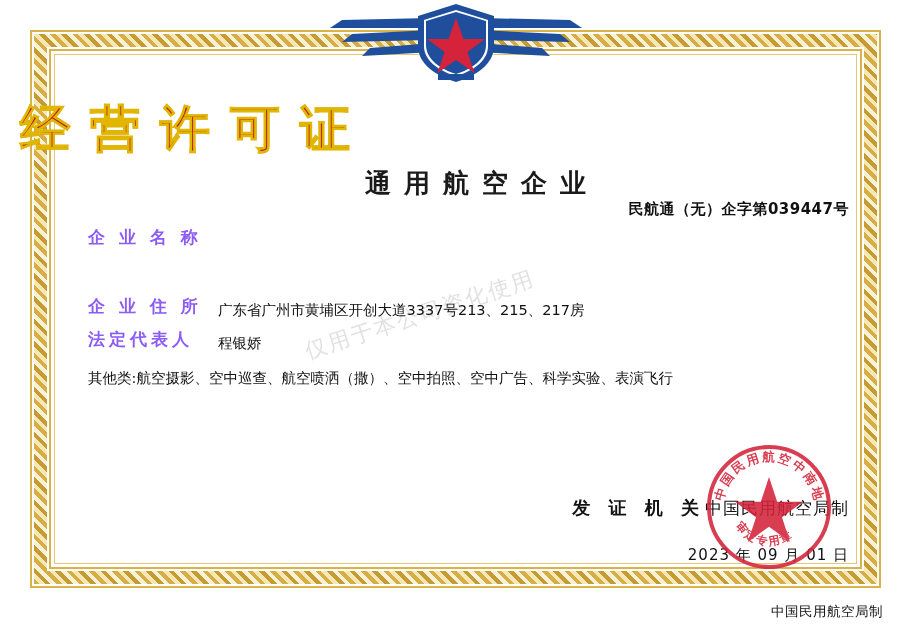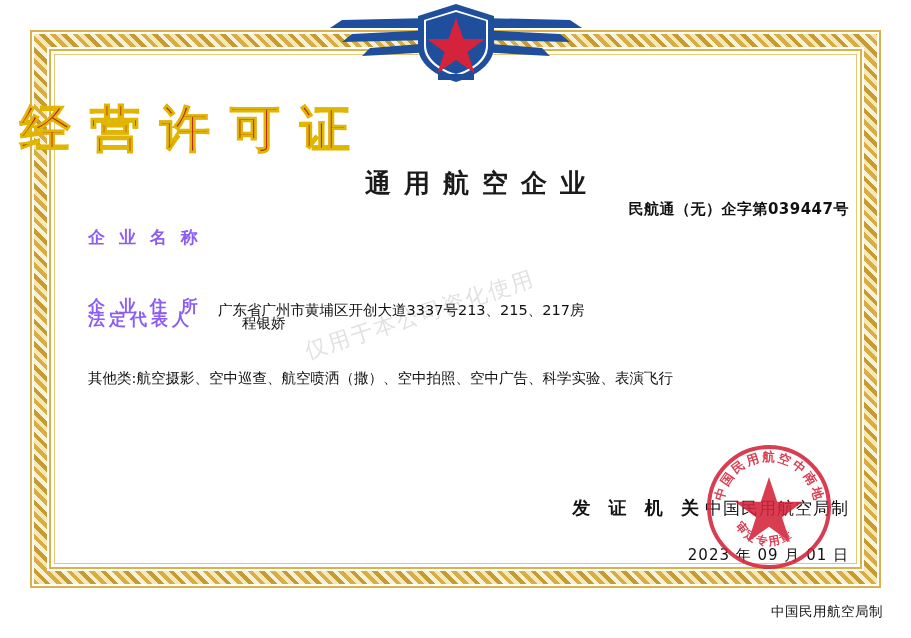--- a/index.html
+++ b/index.html
@@ -137,21 +137,21 @@
   .field-value {
     flex: 1 1 auto;
     font-family: "DejaVu Sans", sans-serif;
     font-size: 14.5px;
     color: #111111;
     line-height: 26px;
     padding-top: 2px;
   }
   #row-name  { top: 226px; }
   #row-addr  { top: 271px; margin-top: 24px; }
-  #row-legal { top: 308px; gap: 24px; }
+  #row-legal { top: 328px; }
   #row-scope { top: 363px; }
   #row-scope .field-value { max-width: 620px; }
 
   
   .issuer-row {
     position: absolute;
     right: 62px;
     top: 496px;
     display: flex;
     align-items: baseline;

